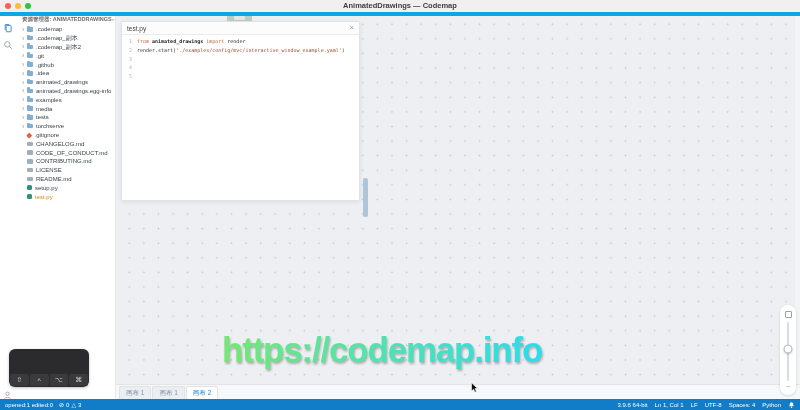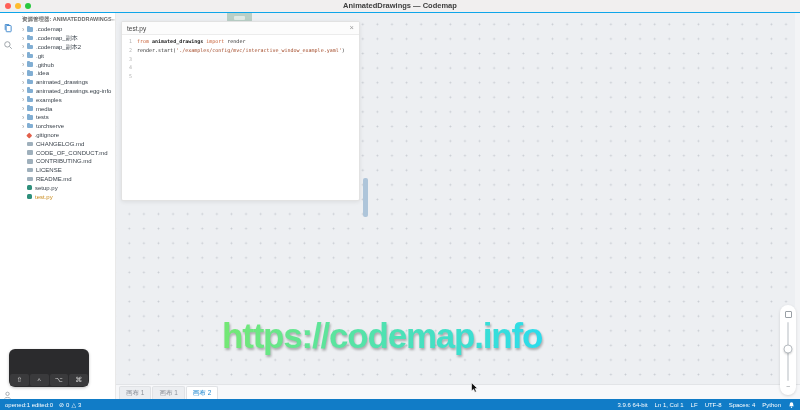--- a/index.html
+++ b/index.html
@@ -1,19 +1,19 @@
 <!DOCTYPE html>
 <html><head>
 <meta charset="utf-8">
 <style>
   html,body{margin:0;padding:0;width:800px;height:410px;overflow:hidden;
     font-family:"Liberation Sans",sans-serif;background:#fff;position:relative;}
   
   .titlebar{position:absolute;top:0;left:0;right:0;height:12px;background:#f1efef;
-    border-bottom:1px solid #0ea5e9;z-index:6;}
+    border-bottom:4px solid #0ea5e9;z-index:6;}
   .lights{position:absolute;left:5px;top:3px;display:flex;gap:4px;}
   .light{width:6px;height:6px;border-radius:50%;}
   .light.red{background:#ff5f57}.light.yellow{background:#febc2e}.light.green{background:#2ac840}
   .wtitle{text-align:center;font-size:7.5px;line-height:12px;color:#3d3d3d;font-weight:700;}
   
   .activitybar{position:absolute;left:0;top:12px;width:16px;bottom:11px;background:#fff;z-index:3;}
   .ab-icon{width:10px;height:10px;margin:7px auto 4px auto;color:#a0a6ab;display:block;cursor:pointer;}
   .ab-icon.active{color:#4a8fd0;}
   
   .sidebar{position:absolute;left:16px;top:12px;width:99px;bottom:11px;background:#fff;
@@ -58,21 +58,21 @@
   .code{padding-top:2px;font-family:"DejaVu Sans Mono",monospace;font-size:5px;line-height:8.8px;}
   .code-line{display:flex;white-space:pre;}
   .lnum{width:10px;flex:none;text-align:right;margin-right:5px;color:#b3b3b3;}
   .tok-kw{color:#c75f35;}
   .tok-mod{color:#1c1c1c;font-weight:700;}
   .tok-plain{color:#333;}
   .tok-str{color:#a34a28;}
   
   .scroll-indicator{position:absolute;left:247px;top:166px;width:5px;height:39px;
     background:#aec5da;border-radius:2px;cursor:grab;}
-  .watermark{position:absolute;left:106px;top:304px;font-size:35px;font-weight:700;
+  .watermark{position:absolute;left:106px;top:318px;font-size:35px;font-weight:700;
     letter-spacing:-1.2px;white-space:nowrap;color:transparent;-webkit-background-clip:text;
     background-clip:text;filter:drop-shadow(1.5px 2px 1px rgba(70,70,70,.4));z-index:2;}
   .zoom-panel{position:absolute;right:4px;top:293px;width:16px;height:90px;background:#fff;
     border-radius:8px;box-shadow:0 1px 3px rgba(0,0,0,.14);display:flex;flex-direction:column;
     align-items:center;padding:6px 0 5px 0;box-sizing:border-box;z-index:5;}
   .zp-fit{width:5px;height:5px;border:1px solid #9aa0a6;border-radius:1px;margin-bottom:4px;cursor:pointer;}
   .zp-track{width:2px;flex:1;background:#dadde0;border-radius:1px;position:relative;cursor:pointer;}
   .zp-handle{position:absolute;left:50%;top:46%;transform:translate(-50%,-50%);width:7px;height:7px;
     background:#fff;border:1px solid #b9bec3;border-radius:50%;box-shadow:0 1px 2px rgba(0,0,0,.18);}
   .zp-minus{font-size:7px;color:#8a9096;margin-top:3px;line-height:6px;cursor:pointer;}

